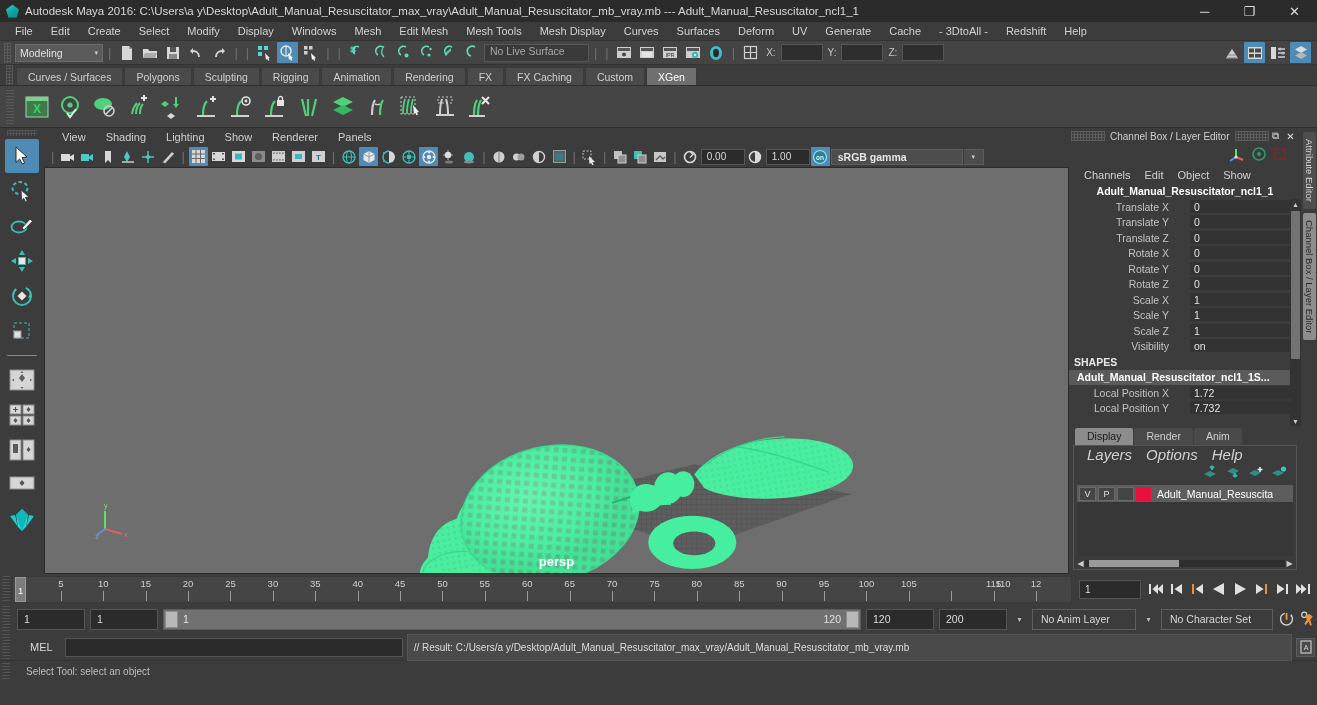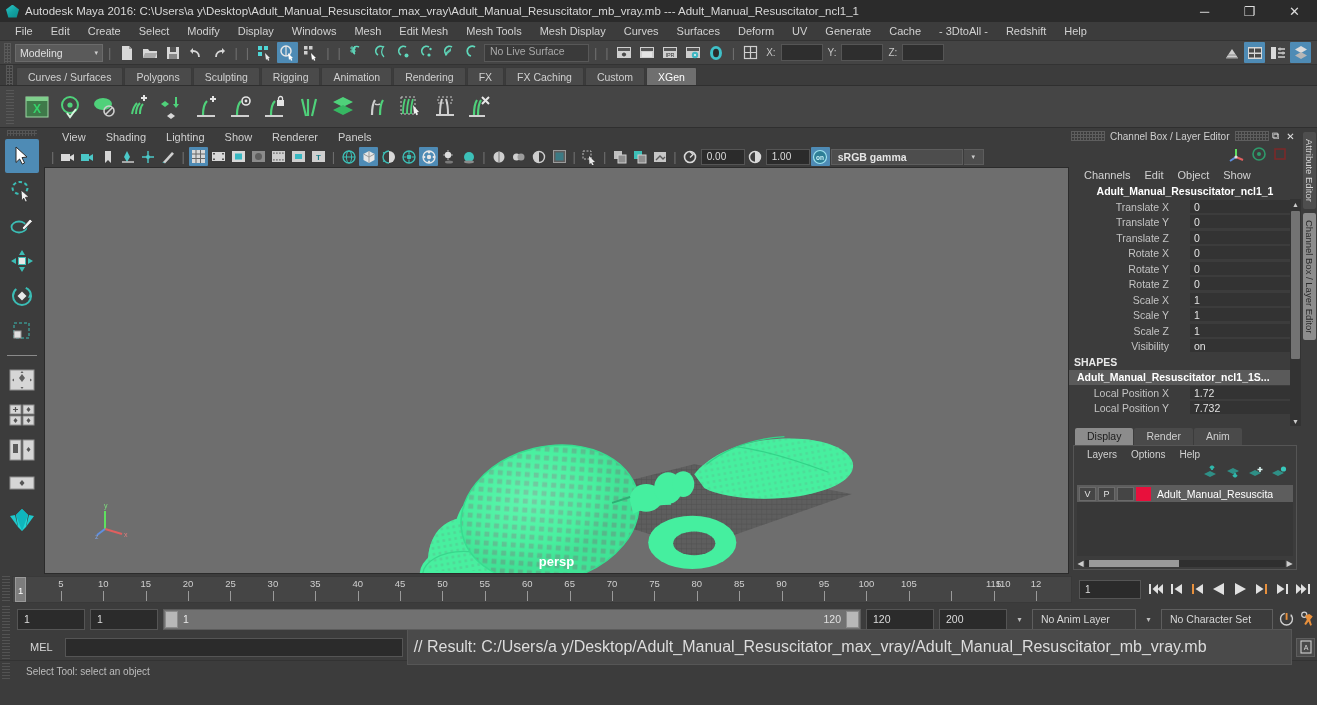--- a/index.html
+++ b/index.html
@@ -184,21 +184,21 @@
   .chscroll .up,.chscroll .dn{ position:absolute;left:0;right:0;height:10px;display:flex;
     align-items:center;justify-content:center;color:#ccc;font-size:7px;}
 
   
   .lyrtabs{ height:19px;display:flex;align-items:flex-end;padding-left:6px;gap:1px;background:#3c3c3c;}
   .lyrtabs .lt{ height:17px;padding:0 12px;line-height:17px;font-size:10.5px;
      background:#4a4a4a;color:#cfcfcf;border-radius:2px 2px 0 0;}
   .lyrtabs .lt.active{ background:#8c8c8c;color:#1c1c1c; }
   .lyrbox{ flex:none;height:125px;margin:0 4px 4px 4px;background:#3c3c3c;border:1px solid #555;
      display:flex;flex-direction:column;}
-  .lyrmenu{ height:17px;display:flex;align-items:center;font-size:10px;color:#d2d2d2;padding-left:6px;}
+  .lyrmenu{ height:17px;display:flex;align-items:center;font-size:15px;color:#d2d2d2;padding-left:6px;font-style:italic;}
   .lyrmenu span{ padding:0 7px;}
   .lyrbtns{ height:20px;display:flex;align-items:center;justify-content:flex-end;gap:7px;padding-right:9px;}
   .lyrlist{ flex:1;background:#373737;margin:2px 3px;position:relative;overflow:hidden;}
   .lyrrow{ height:17px;background:#5d5d5d;display:flex;align-items:center;gap:2px;padding:0 2px;}
   .lvbtn{ width:17px;height:14px;background:#454545;border:1px solid #6a6a6a;color:#e0e0e0;
      font-size:9px;display:flex;align-items:center;justify-content:center;flex:none;}
   .lswatch{ width:15px;height:14px;flex:none; }
   .lyrname{ font-size:10.5px;color:#fff;padding-left:4px;white-space:nowrap;overflow:hidden;}
   .lyrhscroll{ height:11px;background:#3c3c3c;display:flex;align-items:center;padding:0 2px;}
   .lyrhscroll .ar{ width:9px;color:#ccc;font-size:8px;text-align:center;flex:none;}
@@ -238,22 +238,22 @@
   .rangebar .eval{ font-size:10.5px;color:#e0e0e0;margin-left:auto;padding-right:4px; }
   .dropfld{ height:21px;background:#3c3c3c;border:1px solid #5e5e5e;color:#d8d8d8;font-size:10.5px;
      display:flex;align-items:center;padding:0 8px;flex:none;}
   .darrow{ width:15px;height:21px;display:flex;align-items:center;justify-content:center;color:#bdbdbd;
      font-size:8px;flex:none;}
 
   
   .cmdrow{ height:26px;background:#3c3c3c;display:flex;align-items:center;gap:4px;padding-left:2px;}
   .mel{ font-size:11px;color:#d8d8d8;padding:0 8px 0 14px;flex:none; }
   .melin{ width:338px;height:19px;background:#2b2b2b;border:1px solid #555;flex:none; }
-  .resultbar{ flex:1;height:36px;background:#4a4a4a;border:1px solid #565656;color:#dcdcdc;
-     font-size:16px;display:flex;align-items:center;padding-left:6px;overflow:hidden;white-space:nowrap;}
+  .resultbar{ flex:1;height:27px;background:#4a4a4a;border:1px solid #565656;color:#dcdcdc;
+     font-size:10px;display:flex;align-items:center;padding-left:6px;overflow:hidden;white-space:nowrap;}
   .scriptbtn{ width:19px;height:19px;background:#4a4a4a;border:1px solid #5e5e5e;flex:none;
      display:flex;align-items:center;justify-content:center;margin-right:2px;}
   .helpline{ height:22px;background:#3c3c3c;display:flex;align-items:center;padding-left:2px;border-top:1px solid #333;}
   .helpline .txt{ font-size:10px;color:#bdbdbd;padding-left:14px; }
 </style>
 </head>
 <body>
 
 <div id="app">
 

